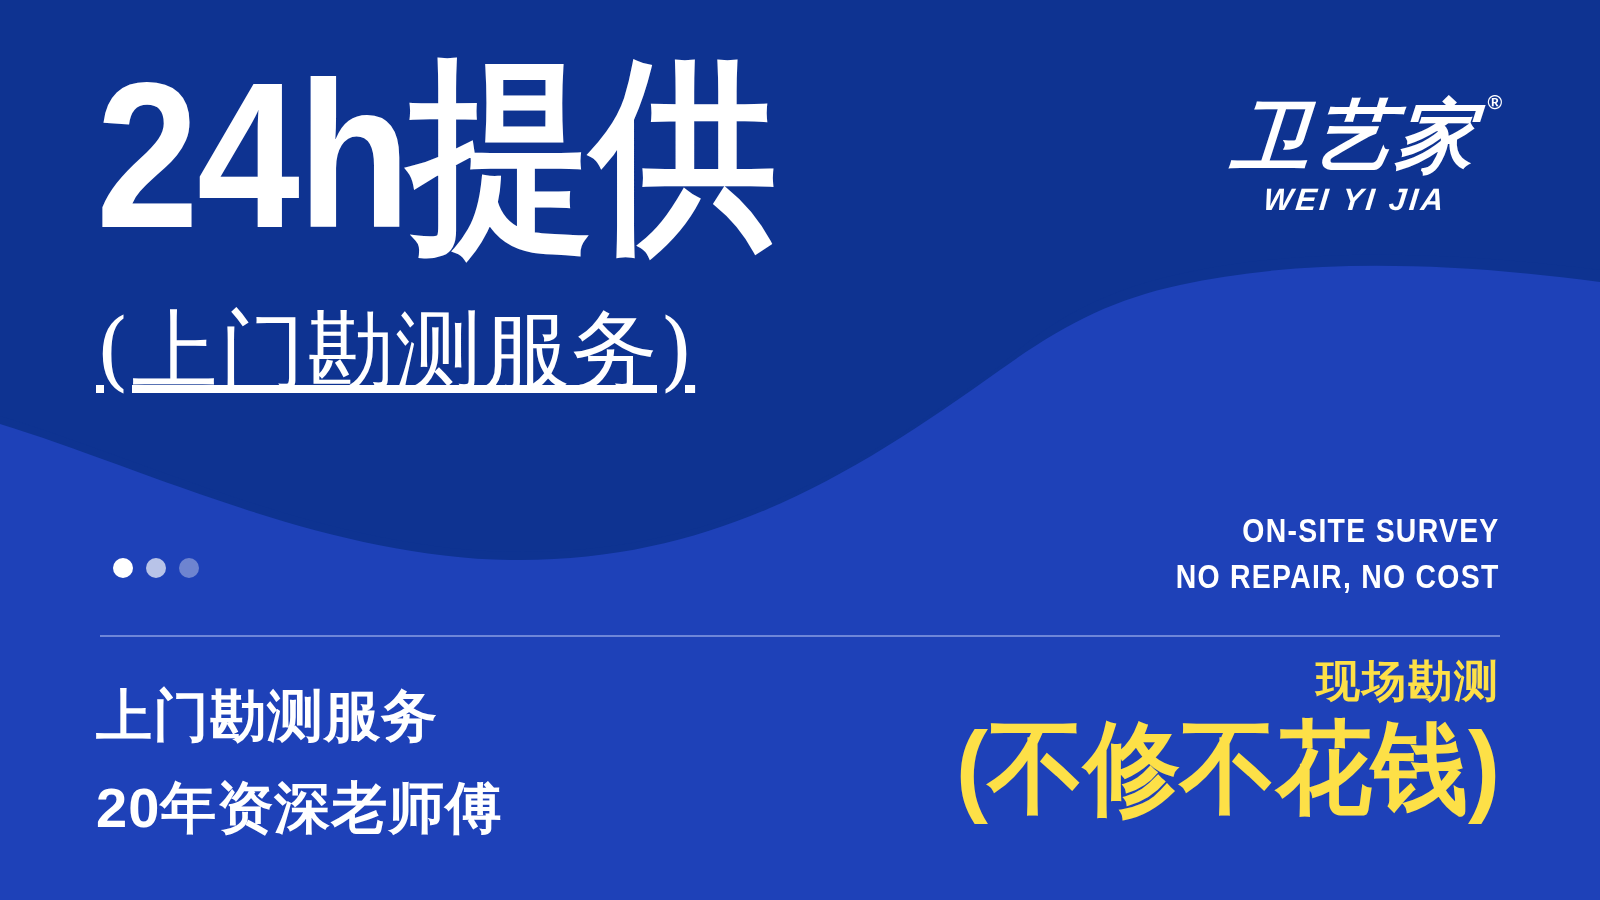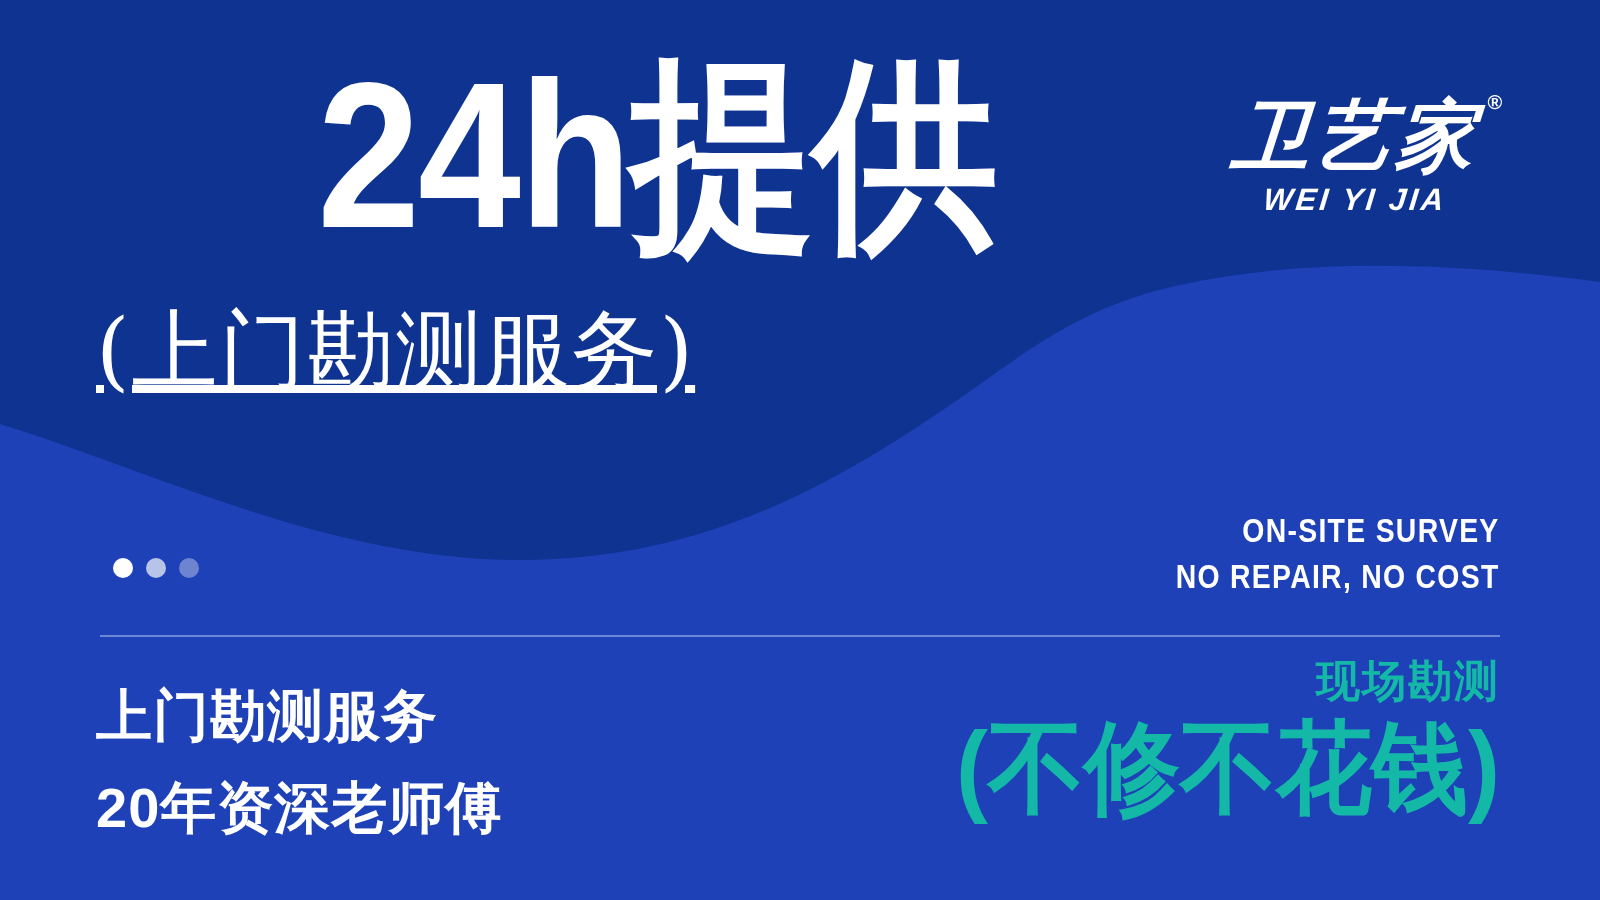--- a/index.html
+++ b/index.html
@@ -29,21 +29,20 @@
     height: 900px;
   }
   #bg-layers svg { display: block; }
 
   
   .headline-block {
     position: absolute;
     left: 96px;
     top: 52px;
     width: 900px;
-    text-align: right;
   }
   .headline {
     font-size: 185px;
     line-height: 1.0;
     font-weight: 800;
     color: #ffffff;
     letter-spacing: -2px;
     white-space: nowrap;
     font-stretch: condensed;
     transform: scaleY(1.12);
@@ -161,21 +160,21 @@
     letter-spacing: 1px;
     white-space: nowrap;
   }
 
   
   .bottom-right {
     position: absolute;
     right: 100px;
     top: 655px;
     text-align: right;
-    color: #14b8a6;
+    color: #fde047;
   }
   .br-small {
     font-size: 44px;
     line-height: 52px;
     font-weight: 800;
     letter-spacing: 2px;
     white-space: nowrap;
   }
   .br-big {
     margin-top: 6px;

